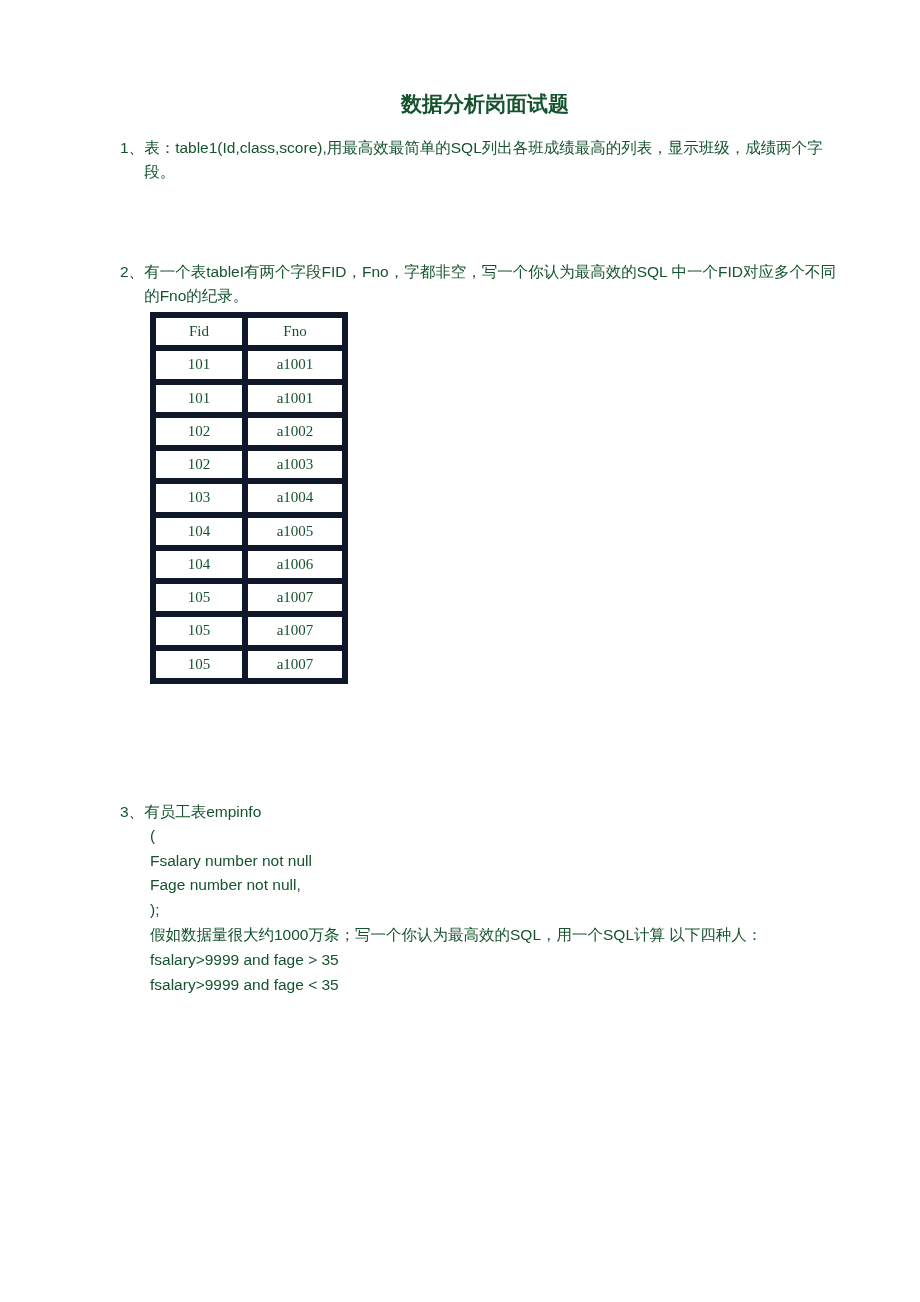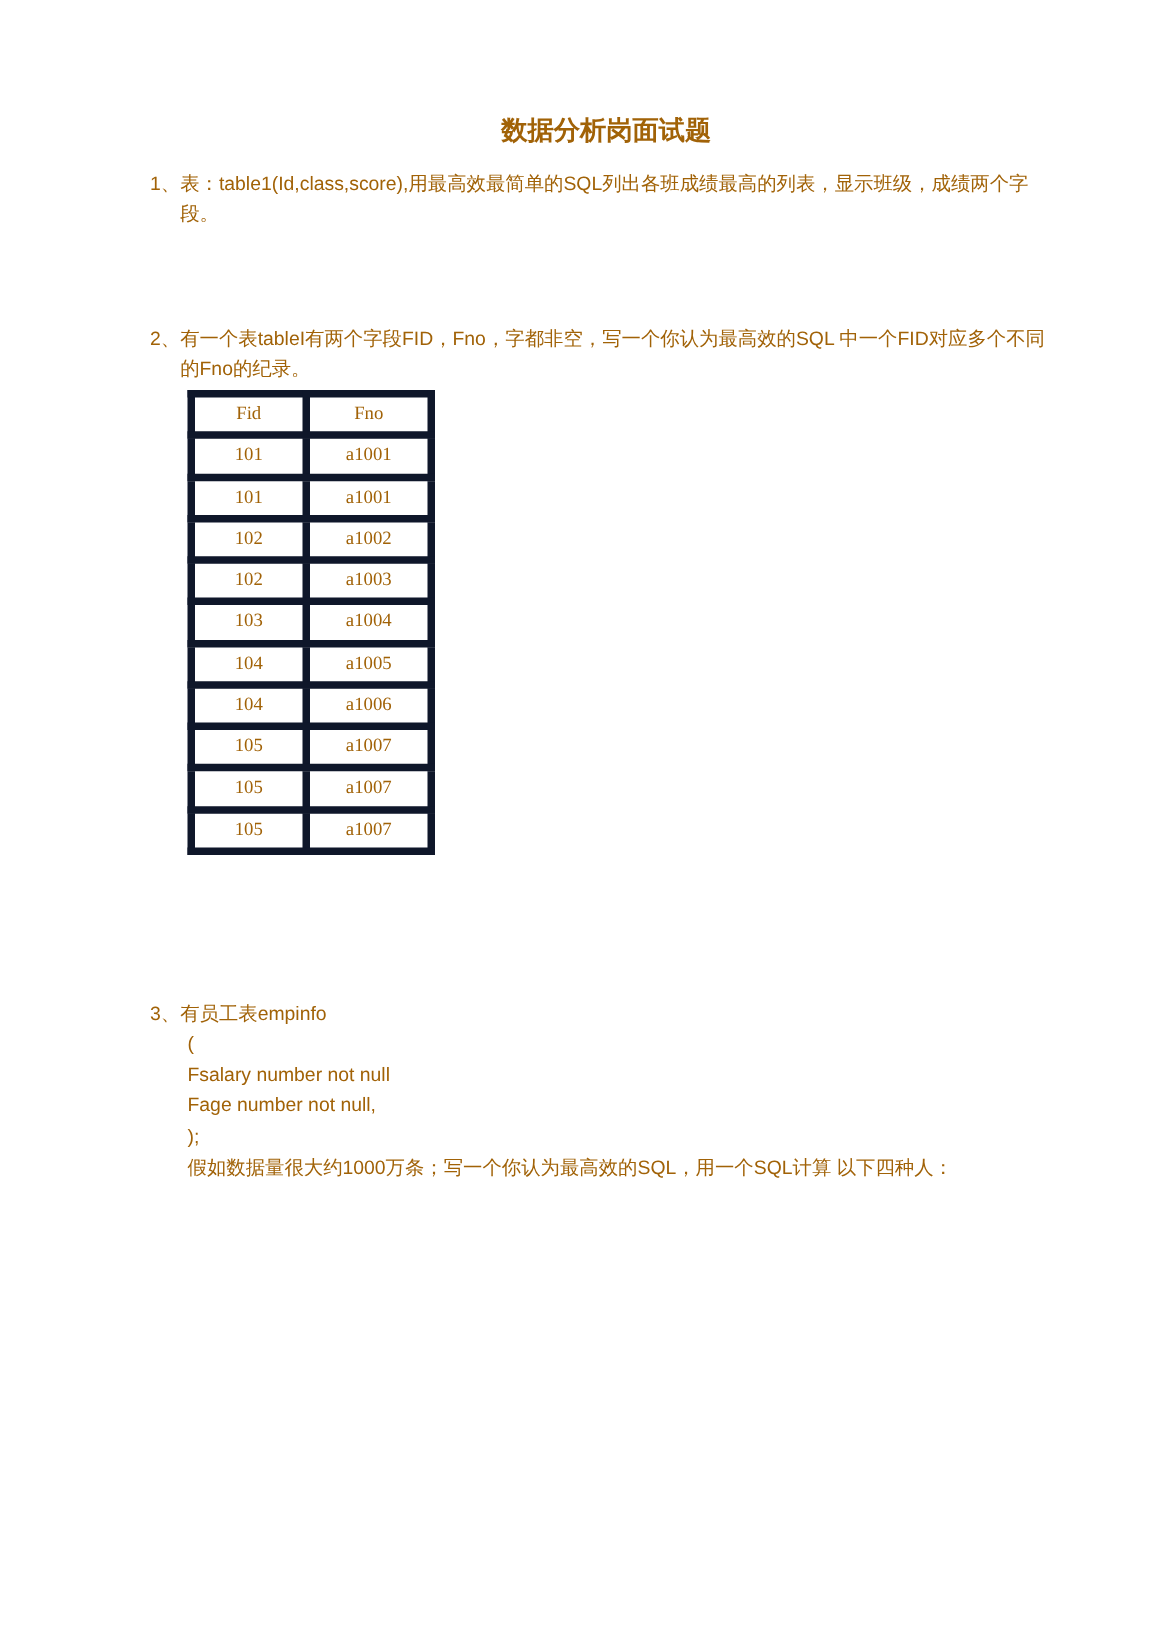--- a/index.html
+++ b/index.html
@@ -5,21 +5,21 @@
   body {
     margin: 0;
     padding: 0;
     background: #ffffff;
     font-family: "Microsoft YaHei", "SimSun", Arial, sans-serif;
     width: 920px;
   }
   .page {
     padding: 90px 70px 60px 120px;
     box-sizing: border-box;
-    color: #a16207;
+    color: #14532d;
   }
   .title {
     text-align: center;
     font-size: 21px;
     font-weight: bold;
     margin-bottom: 18px;
     font-family: "SimSun", serif;
   }
   .item {
     font-size: 15.5px;
@@ -145,16 +145,18 @@
     <div class="item-row">
       <span class="num">3、</span>
       <span class="body-text">有员工表empinfo</span>
     </div>
     <div class="q3-body" id="q3-body">
         <div>(</div>
         <div>Fsalary number not null</div>
         <div>Fage number not null,</div>
         <div>);</div>
         <div>假如数据量很大约1000万条；写一个你认为最高效的SQL，用一个SQL计算 以下四种人：</div>
+        <div>fsalary&gt;9999 and fage &gt; 35</div>
+        <div>fsalary&gt;9999 and fage &lt; 35</div>
       </div>
   </div>
 
 </div>
 
 </body></html>

